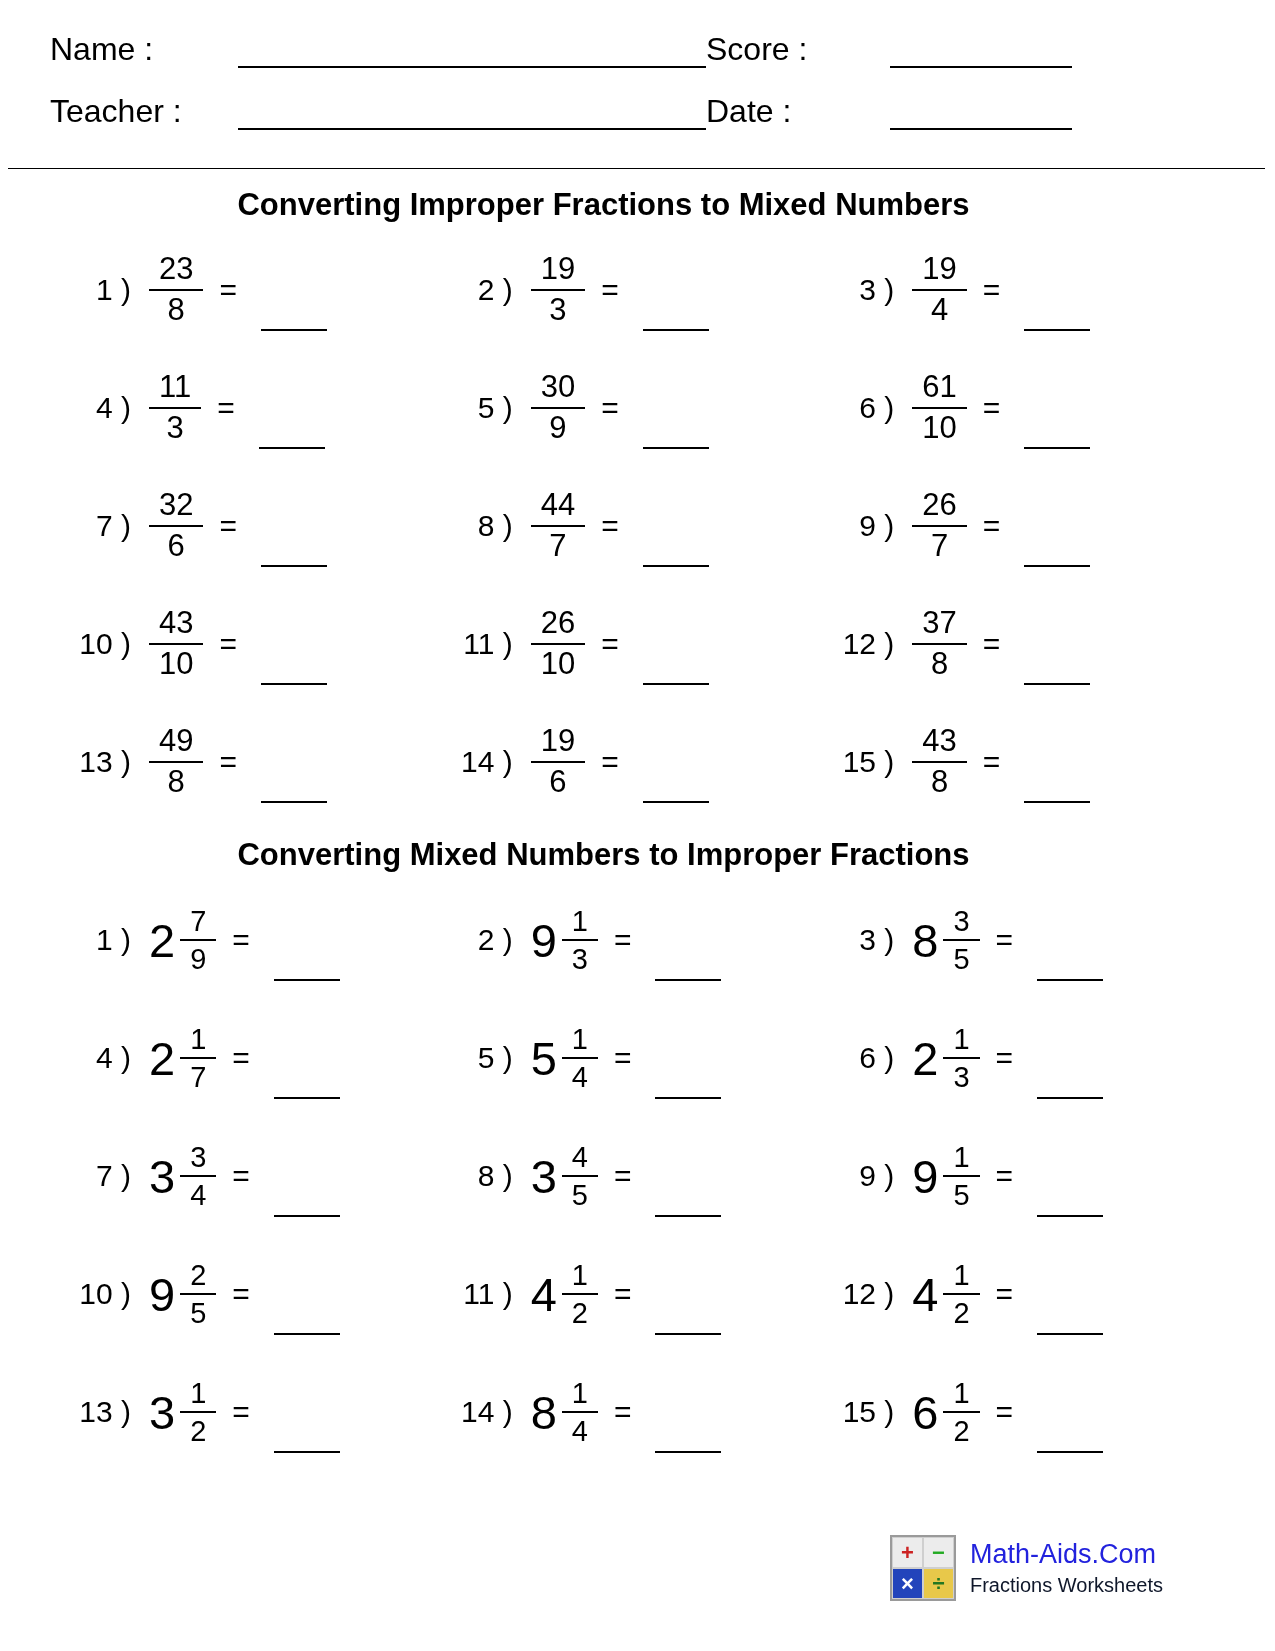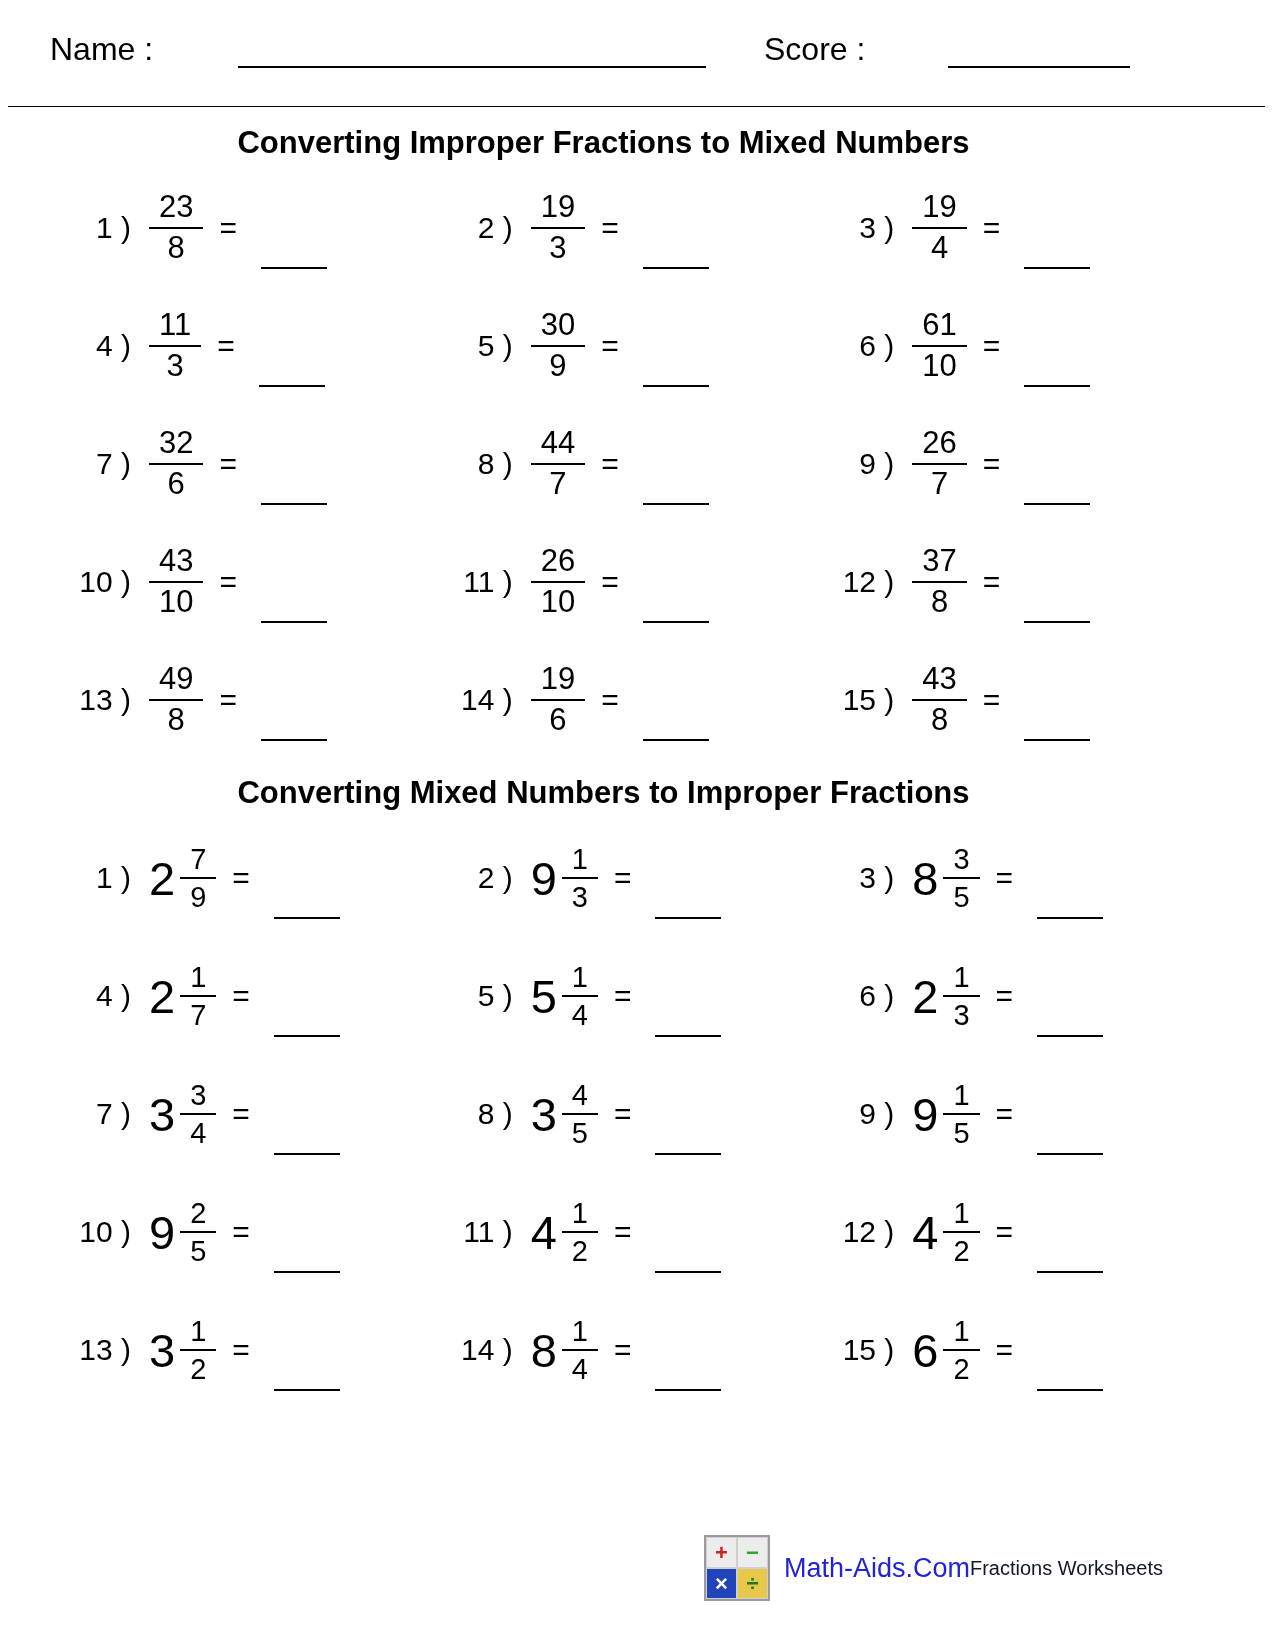--- a/index.html
+++ b/index.html
@@ -8,21 +8,21 @@
     width:1275px; height:1651px;
     font-family:"Liberation Sans", sans-serif;
     color:#000; position:relative; overflow:hidden;
   }
   
   .header { padding:30px 2px 0 50px; }
   .header-row { display:flex; align-items:flex-end; }
   .header-row + .header-row { margin-top:24px; }
   .hlabel { font-size:32px; line-height:1.15; }
   .hlabel-left { width:188px; }
-  .hlabel-score { width:122px; margin-left:58px; }
+  .hlabel-score { width:122px; }
   .hline { display:inline-block; border-bottom:2px solid #000; height:38px; }
   .hline-main { width:468px; }
   .hline-side { width:182px; margin-left:62px; }
   .divider { border-top:1px solid #000; margin:38px 10px 0 8px; }
 
   
   .section-title {
     text-align:center; font-size:31px; font-weight:bold;
     padding-right:68px; margin:18px 0 8px 0;
   }
@@ -53,34 +53,40 @@
     display:flex; align-items:center; gap:14px;
   }
   .logo {
     display:grid; grid-template-columns:29px 29px; grid-template-rows:29px 29px;
     border:2px solid #9a9a9a; background:#cfcfcf; gap:2px; padding:1px;
   }
   .logo-cell {
     display:flex; align-items:center; justify-content:center;
     font-size:22px; font-weight:bold; line-height:1;
   }
-  .footer-text { display:flex; flex-direction:row; }
+  .footer-text { display:flex; flex-direction:column; }
   .site { font-size:27px; }
   .subtitle { font-size:20px; margin-top:4px; }
 </style>
 </head>
 <body>
 
 <div class="header">
   <div class="header-row">
     <span class="hlabel hlabel-left">Name :</span>
     <span class="hline hline-main"></span>
     <span class="hlabel hlabel-score">Score :</span>
     <span class="hline hline-side"></span>
   </div>
+  <div class="header-row">
+    <span class="hlabel hlabel-left">Teacher :</span>
+    <span class="hline hline-main"></span>
+    <span class="hlabel hlabel-score">Date :</span>
+    <span class="hline hline-side"></span>
+  </div>
 </div>
 <div class="divider"></div>
 
 <div class="section-title">Converting Improper Fractions to Mixed Numbers</div>
 
 <div class="problems sec1">
 
   <div class="problem">
     <span class="pnum">1 )</span>
     <span class="frac">

